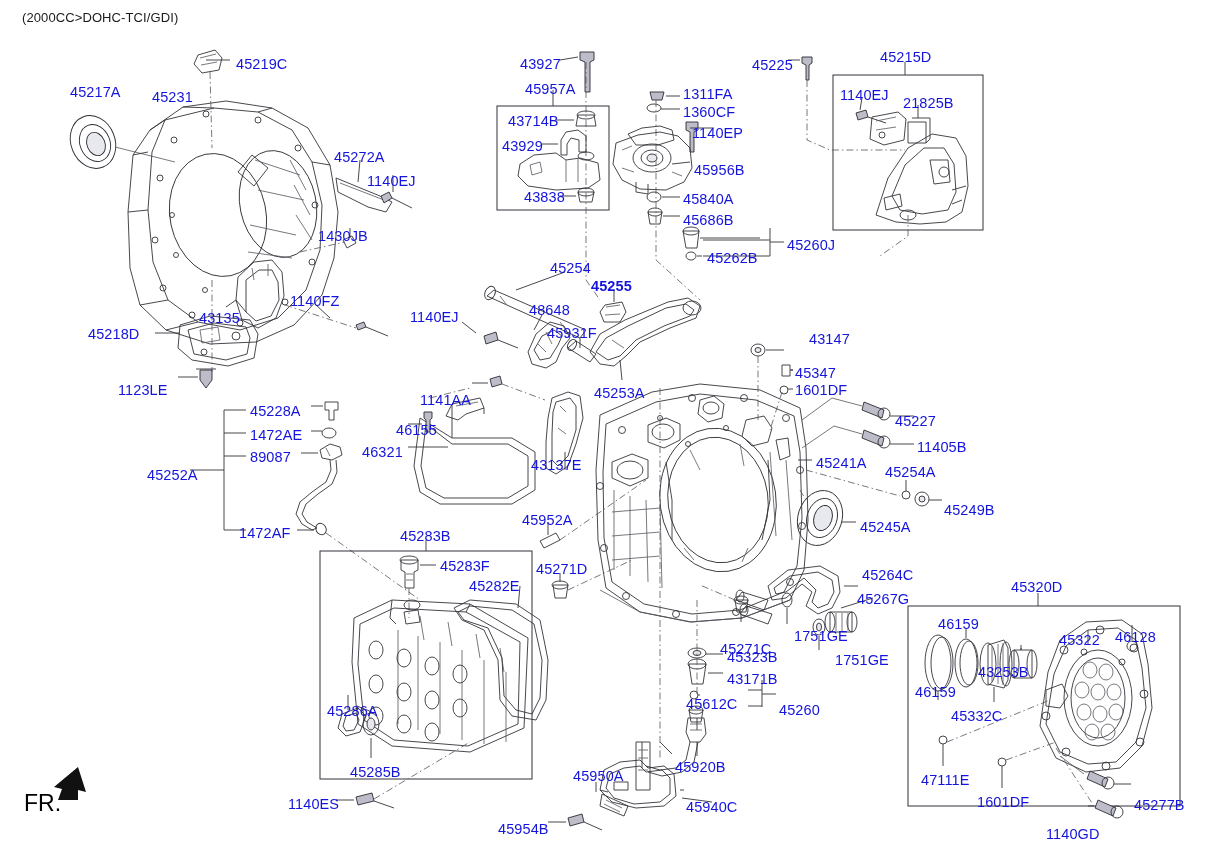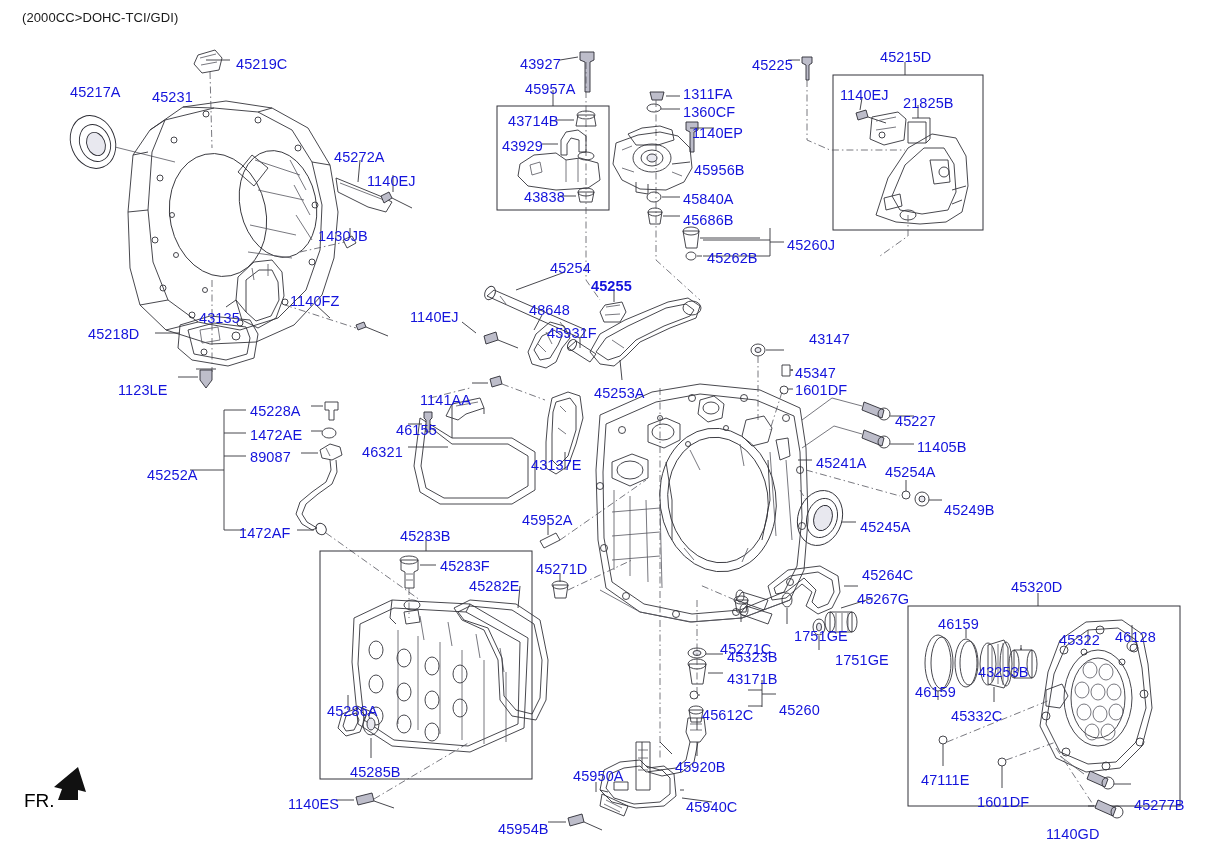--- a/index.html
+++ b/index.html
@@ -1,21 +1,21 @@
 <!DOCTYPE html>
 <html><head>
 <meta charset="utf-8">
 <style>
   html,body{margin:0;padding:0;background:#ffffff;}
   body{width:1205px;height:848px;position:relative;overflow:hidden;
        font-family:"Liberation Sans","DejaVu Sans",sans-serif;}
   #diagram{position:absolute;left:0;top:0;width:1073px;height:848px;}
   .hdr{position:absolute;left:22px;top:10px;font-size:13px;color:#1a1a1a;letter-spacing:0.1px;}
   .lbl{position:absolute;color:#1414dc;font-size:14.5px;white-space:nowrap;letter-spacing:0.1px;line-height:1;}
-  .fr{position:absolute;left:24px;top:790px;font-size:19px;color:#000;font-weight:400;}
+  .fr{position:absolute;left:24px;top:790px;font-size:23px;color:#000;font-weight:400;}
   svg{position:absolute;left:0;top:0;}
   .ln{stroke:#33333a;stroke-width:0.9;fill:none;}
   .ln2{stroke:#55555e;stroke-width:0.8;fill:none;}
   .dash{stroke:#55555e;stroke-width:0.8;fill:none;stroke-dasharray:7 3 1.5 3;}
   .bx{stroke:#33333a;stroke-width:1;fill:none;}
   .pt{stroke:#2b2b33;stroke-width:0.9;fill:#ffffff;}
   .ptf{stroke:#2b2b33;stroke-width:0.9;fill:#e8e8ef;}
   .dk{stroke:#2b2b33;stroke-width:0.9;fill:#bdbdca;}
   .blk{fill:#111;}
 </style>
@@ -645,21 +645,21 @@
       <div class="lbl" style="left: 860px; top: 520px;">45245A</div>
       <div class="lbl" style="left: 522px; top: 513px;">45952A</div>
       <div class="lbl" style="left: 536px; top: 562px;">45271D</div>
       <div class="lbl" style="left: 862px; top: 568px;">45264C</div>
       <div class="lbl" style="left: 857px; top: 592px;">45267G</div>
       <div class="lbl" style="left: 794px; top: 629px;">1751GE</div>
       <div class="lbl" style="left: 835px; top: 653px;">1751GE</div>
       <div class="lbl" style="left: 720px; top: 626px; margin-top: 16px;">45271C</div>
       <div class="lbl" style="left: 727px; top: 650px;">45323B</div>
       <div class="lbl" style="left: 727px; top: 672px;">43171B</div>
-      <div class="lbl" style="left: 702px; top: 697px; margin-top: 11px;">45612C</div>
+      <div class="lbl" style="left: 686px; top: 697px;">45612C</div>
       <div class="lbl" style="left: 779px; top: 703px;">45260</div>
       <div class="lbl" style="left: 400px; top: 529px;">45283B</div>
       <div class="lbl" style="left: 440px; top: 559px;">45283F</div>
       <div class="lbl" style="left: 469px; top: 579px;">45282E</div>
       <div class="lbl" style="left: 327px; top: 704px;">45286A</div>
       <div class="lbl" style="left: 350px; top: 765px;">45285B</div>
       <div class="lbl" style="left: 288px; top: 797px;">1140ES</div>
       <div class="lbl" style="left: 675px; top: 760px;">45920B</div>
       <div class="lbl" style="left: 573px; top: 769px;">45950A</div>
       <div class="lbl" style="left: 686px; top: 800px;">45940C</div>

